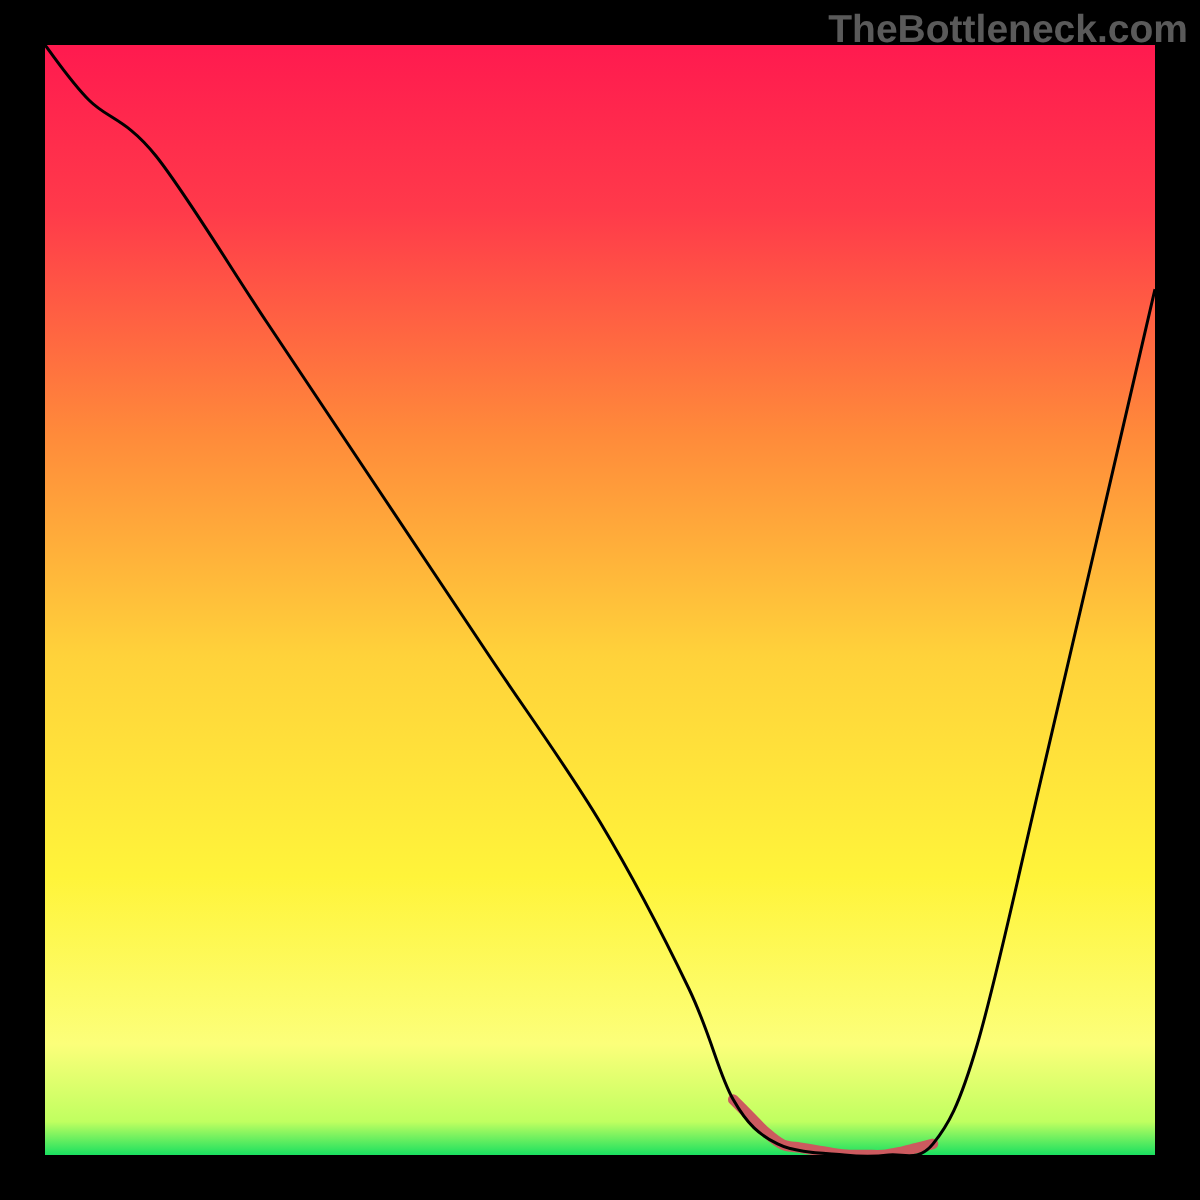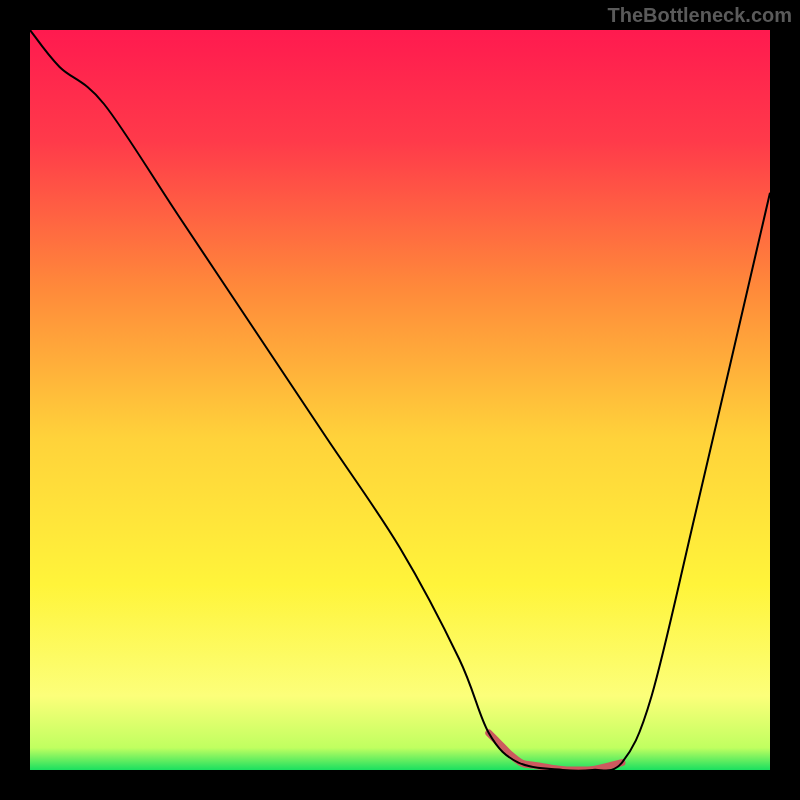--- a/index.html
+++ b/index.html
@@ -9,21 +9,21 @@
     height: 800px;
     background: #000;
     position: relative;
   }
   .watermark {
     position: absolute;
     top: 4px;
     right: 8px;
     color: #5a5a5a;
     font-family: Arial, sans-serif;
-    font-size: 20px;
+    font-size: 26px;
     font-weight: bold;
     z-index: 10;
   }
   .plot-area {
     position: absolute;
     left: 30px;
     top: 30px;
     width: 740px;
     height: 740px;
   }

